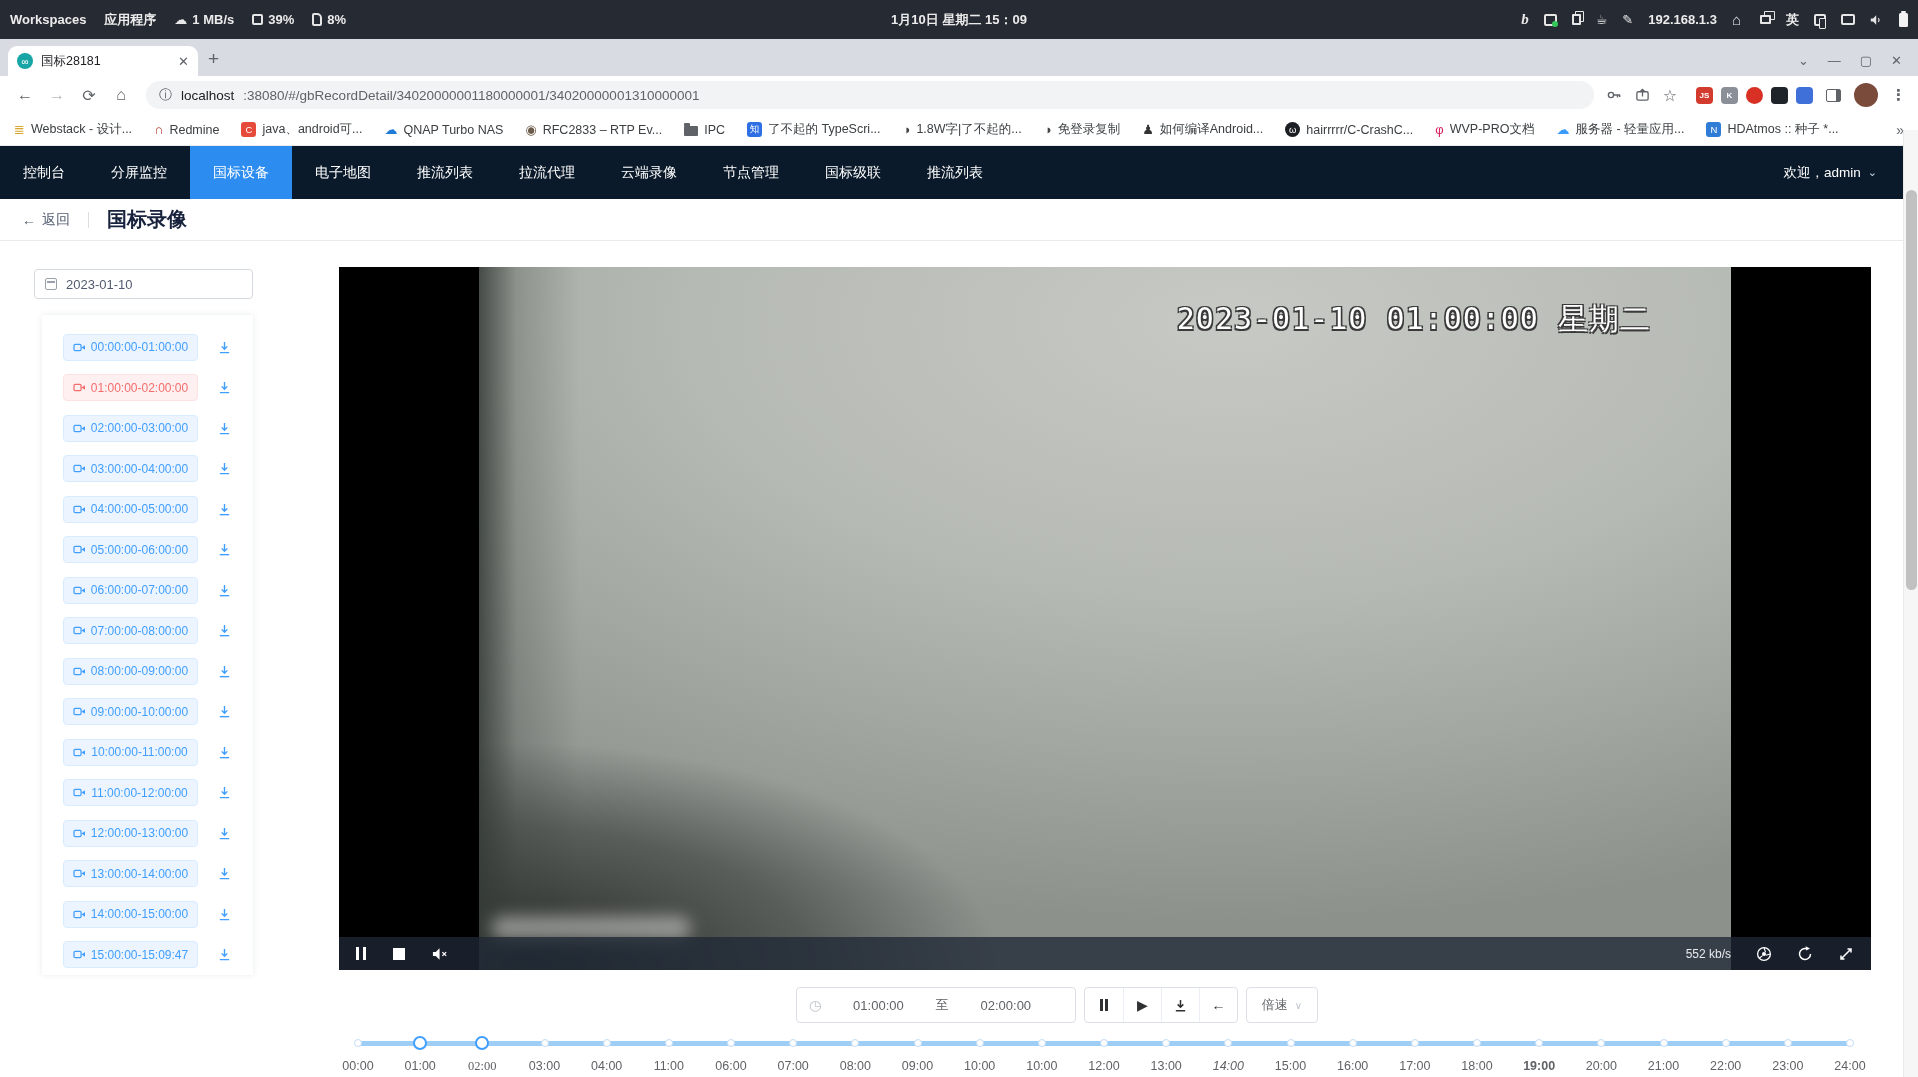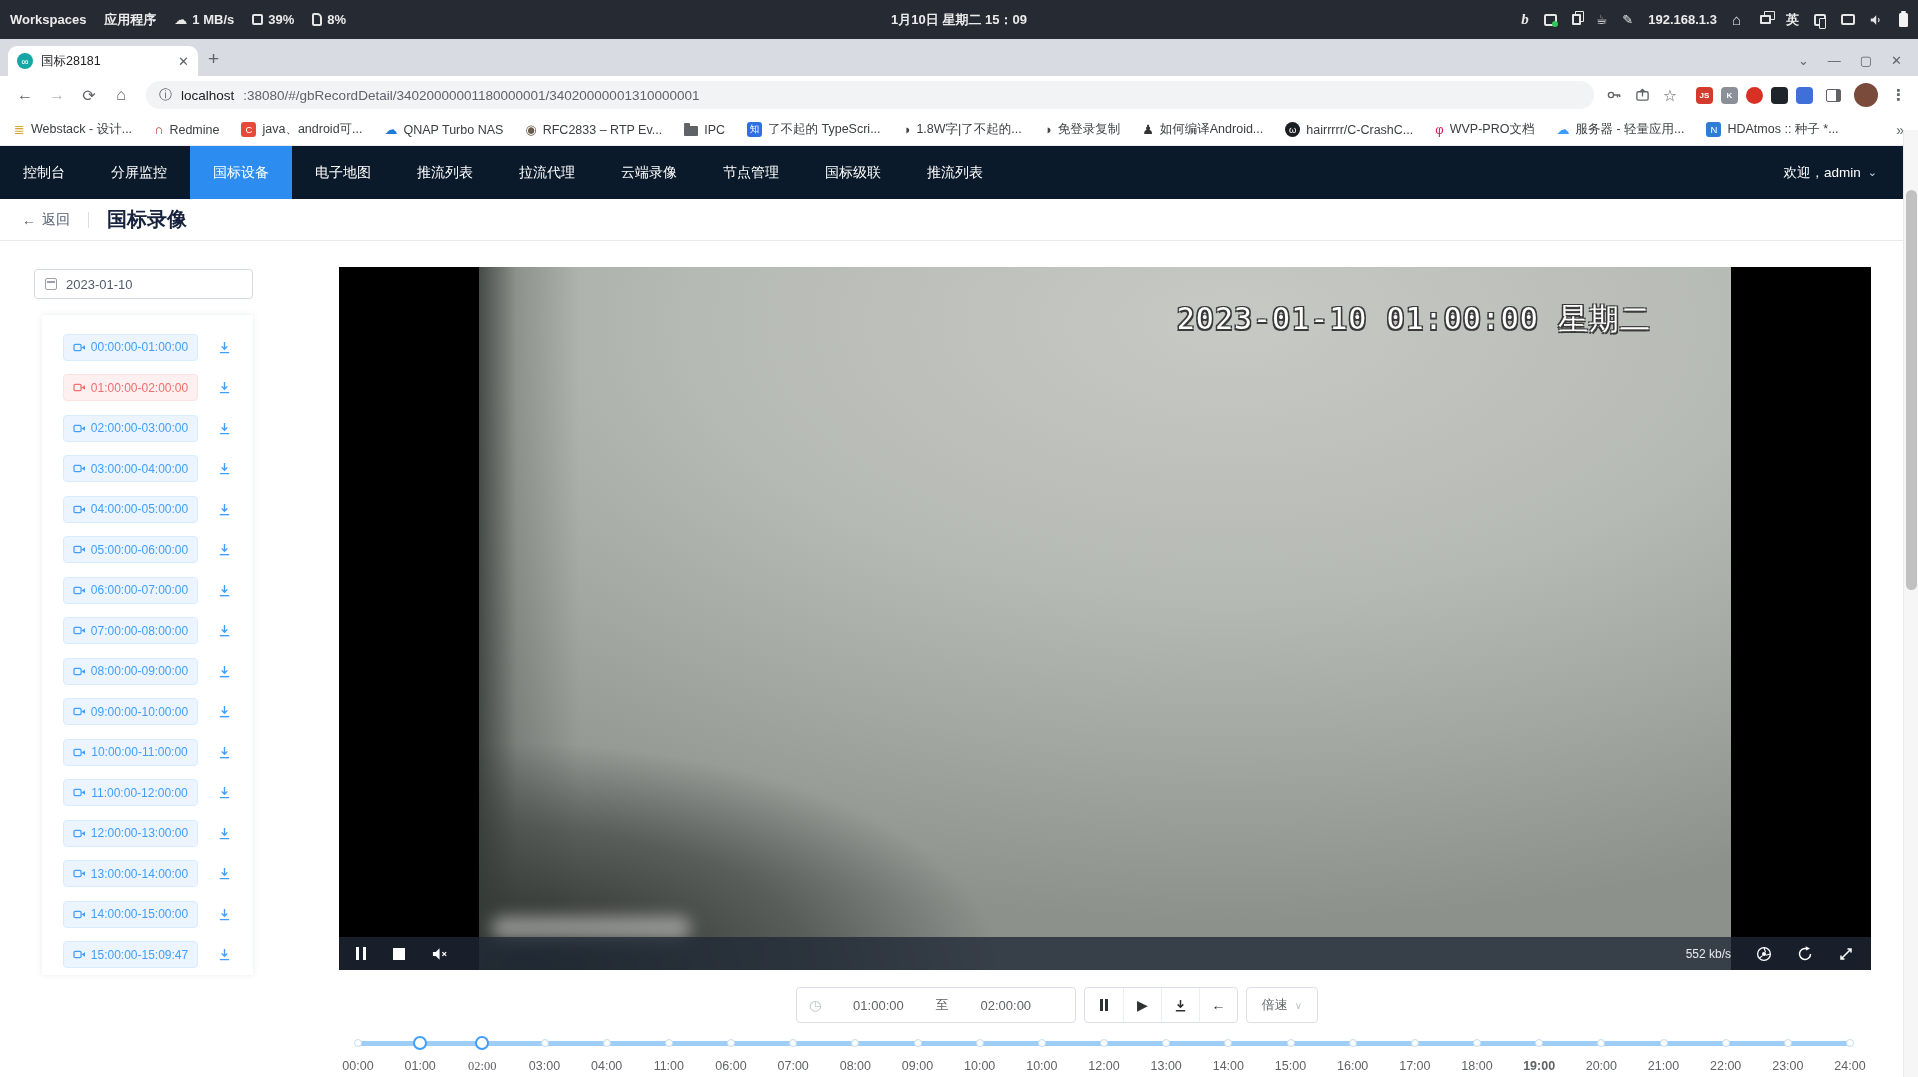--- a/index.html
+++ b/index.html
@@ -698,21 +698,21 @@
         <div class="tl-label" style="left: 16.6667%;">04:00</div>
         <div class="tl-label" style="left: 20.8333%;">11:00</div>
         <div class="tl-label" style="left: 25%;">06:00</div>
         <div class="tl-label" style="left: 29.1667%;">07:00</div>
         <div class="tl-label" style="left: 33.3333%;">08:00</div>
         <div class="tl-label" style="left: 37.5%;">09:00</div>
         <div class="tl-label" style="left: 41.6667%;">10:00</div>
         <div class="tl-label" style="left: 45.8333%;">10:00</div>
         <div class="tl-label" style="left: 50%;">12:00</div>
         <div class="tl-label" style="left: 54.1667%;">13:00</div>
-        <div class="tl-label" style="left: 58.3333%;">14:00</div>
+        <div class="tl-label" style="left: 58.3333%; font-style: italic;">14:00</div>
         <div class="tl-label" style="left: 62.5%;">15:00</div>
         <div class="tl-label" style="left: 66.6667%;">16:00</div>
         <div class="tl-label" style="left: 70.8333%;">17:00</div>
         <div class="tl-label" style="left: 75%;">18:00</div>
         <div class="tl-label" style="left: 79.1667%; font-weight: bold;">19:00</div>
         <div class="tl-label" style="left: 83.3333%;">20:00</div>
         <div class="tl-label" style="left: 87.5%;">21:00</div>
         <div class="tl-label" style="left: 91.6667%;">22:00</div>
         <div class="tl-label" style="left: 95.8333%;">23:00</div>
         <div class="tl-label" style="left: 100%;">24:00</div>

